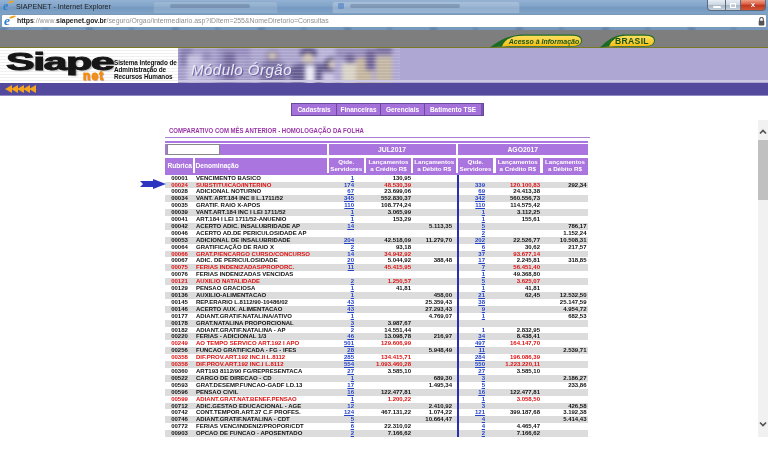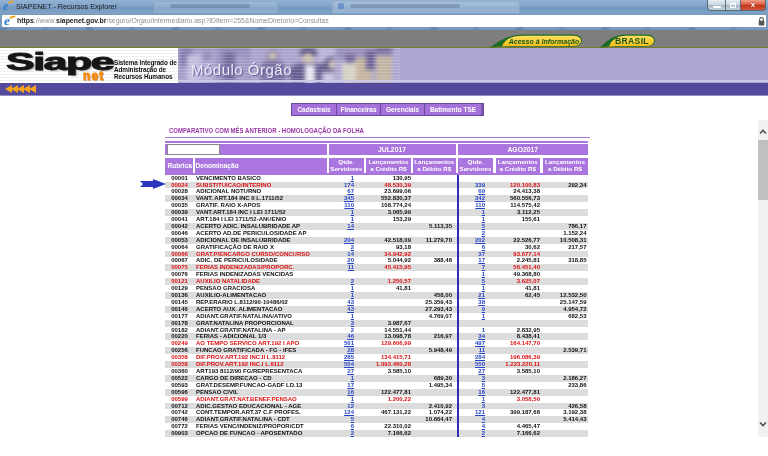--- a/index.html
+++ b/index.html
@@ -37,21 +37,21 @@
 #collage{position:absolute;left:178px;top:0;width:222px;height:35px;background:#b9b3d8;overflow:hidden}
 #hdrline{position:absolute;left:178px;top:32px;width:590px;height:1.5px;background:#cdc9e4}
 #siape{position:absolute;left:6px;top:2.3px;font-size:29px;font-weight:bold;color:#161616;
  letter-spacing:-1px;text-shadow:1.5px 1.5px 1.5px #aaa;-webkit-text-stroke:1.2px #161616;
  transform:scale(1.48,0.82);transform-origin:left top;line-height:29px}
 #net{position:absolute;left:83px;top:20.5px;font-size:12px;font-weight:bold;color:#f28c12;
  -webkit-text-stroke:0.9px #f28c12;text-shadow:1px 1px 1px #b9a;letter-spacing:1.1px}
 #sistema{position:absolute;left:114px;top:10.5px;font-size:6.4px;font-weight:bold;color:#111;
  line-height:7px;letter-spacing:-0.1px}
 #modulo{position:absolute;left:191px;top:12.5px;font-size:15px;color:#ebebf2;
- letter-spacing:0.5px;text-shadow:1.2px 1.2px 1px #6558a0;}
+ letter-spacing:0.5px;text-shadow:1.2px 1.2px 1px #6558a0;font-style:italic;}
 #indigo{position:absolute;left:0;top:83px;width:768px;height:12px;background:#544a9d;}
 #indigo2{position:absolute;left:0;top:95px;width:768px;height:1px;background:#938cc4}
 .larr{position:absolute;top:85px;width:0;height:0;border-top:4.5px solid transparent;
  border-bottom:4.5px solid transparent;border-right:7px solid #f5a51d;}
 
 #nav{position:absolute;left:291px;top:103px;width:193px;height:13px;background:#7a55b0;
  border:1px solid #6a4a9a;display:flex}
 .nb{height:11px;margin:0;background:#a471da;color:#fff;font-size:6.5px;font-weight:bold;
  text-align:center;line-height:11px;border-right:1px solid #6a4a9a}
 
@@ -84,21 +84,21 @@
 
 <div id="titlebar">
  <div class="ghtab" style="left:153px;width:125px"></div>
  <div class="ghtab" style="left:332px;width:188px;background:rgba(255,255,255,0.22)"></div>
  <div class="ghtxt" style="left:170px;width:80px"></div>
  <div class="ghtxt" style="left:350px;width:110px;top:4px"></div>
  <div style="position:absolute;left:338px;top:3px;width:6px;height:6px;border-radius:1px;background:rgba(70,120,190,0.55)"></div>
 </div>
 <div style="position:absolute;left:3px;top:-1px;width:11px;height:13px;font-family:'Liberation Serif',serif;font-weight:bold;font-style:italic;font-size:12px;color:#2e7fd0">e</div>
 <div style="position:absolute;left:8px;top:1px;width:6px;height:2px;border-radius:50%;background:#eca51e;transform:rotate(-18deg)"></div>
-<div id="tb-txt">SIAPENET - Recursos Explorer</div>
+<div id="tb-txt">SIAPENET - Internet Explorer</div>
 <div id="wbtns">
  <div class="wb" id="wb-min">
       <div style="width:8px;height:2px;background:#fff;margin:6px auto 0;border-radius:1px"></div>
     </div>
  <div class="wb" id="wb-max">
       <div style="width:6px;height:5px;border:1px solid #fff;margin:2.5px auto 0;background:rgba(255,255,255,0.2)"></div>
     </div>
  <div class="wb" id="wb-cls">
       <div style="color:#fff;font-size:8px;font-weight:bold;text-align:center;line-height:9.5px;text-shadow:0 0 1px #802010">x</div>
     </div>

